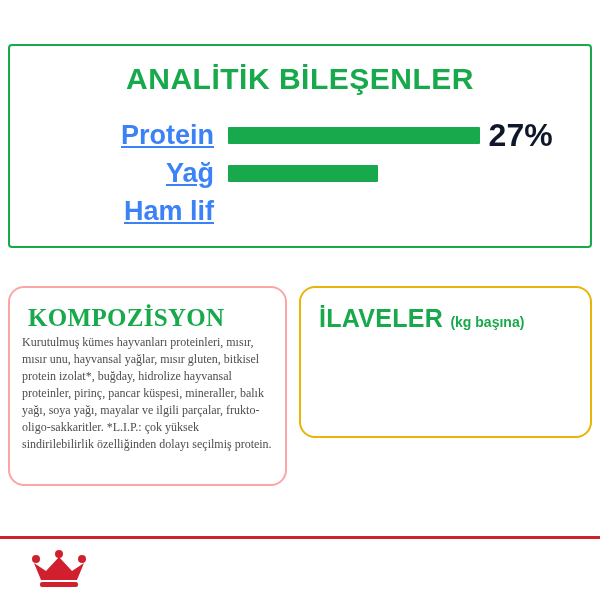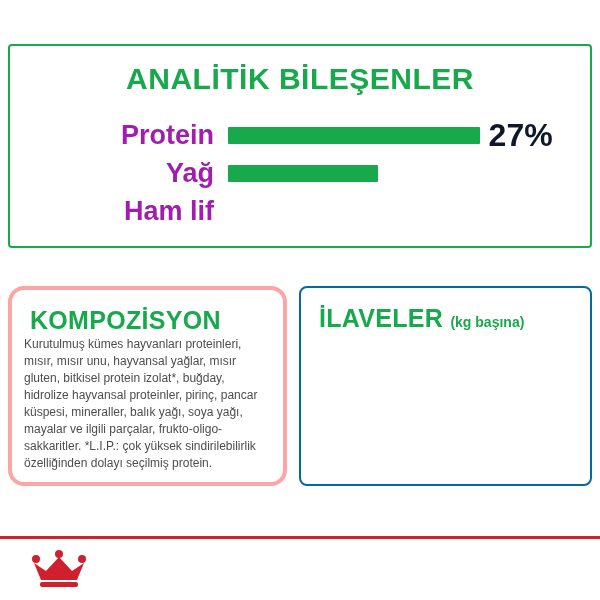--- a/index.html
+++ b/index.html
@@ -54,23 +54,24 @@
     display: flex;
     align-items: center;
     height: 34px;
     margin-bottom: 4px;
   }
   .bar-label {
     width: 196px;
     text-align: right;
     padding-right: 14px;
     box-sizing: border-box;
-    color: #a21caf;
+    color: #3b82f6;
     font-size: 27px;
     font-weight: bold;
+    text-decoration: underline;
   }
   .bar-track {
     flex: 1;
     position: relative;
     display: flex;
     align-items: center;
   }
   .bar-fill {
     height: 17px;
     background: #17a94b;
@@ -84,33 +85,34 @@
     white-space: nowrap;
   }
 
   
   .panel-compo {
     position: absolute;
     left: 8px;
     top: 286px;
     width: 279px;
     height: 200px;
-    border: 4px solid #fca5a5;
+    border: 2px solid #fca5a5;
     border-radius: 16px;
     box-sizing: border-box;
     background: #ffffff;
+    font-family: Liberation Serif, serif;
   }
   .panel-addit {
     position: absolute;
     left: 299px;
     top: 286px;
     width: 293px;
-    height: 200px;
-    border: 2px solid #0369a1;
-    border-radius: 8px;
+    height: 152px;
+    border: 2px solid #eab308;
+    border-radius: 16px;
     box-sizing: border-box;
     background: #ffffff;
   }
   .panel-heading {
     position: absolute;
     top: 16px;
     left: 18px;
     color: #17a94b;
     font-size: 25px;
     font-weight: bold;

